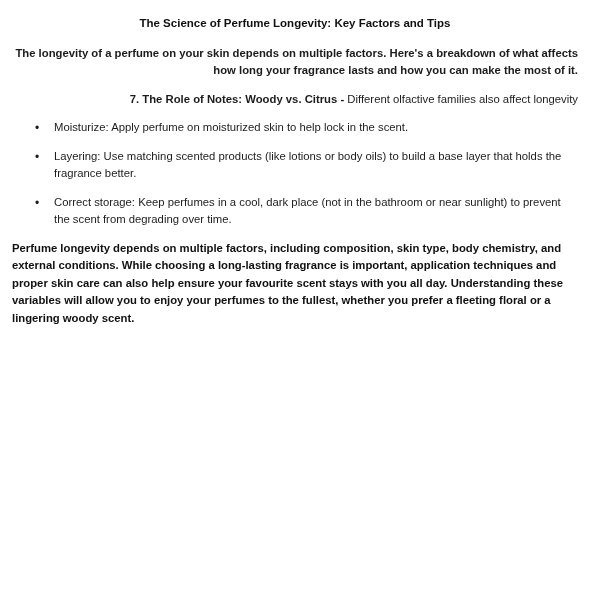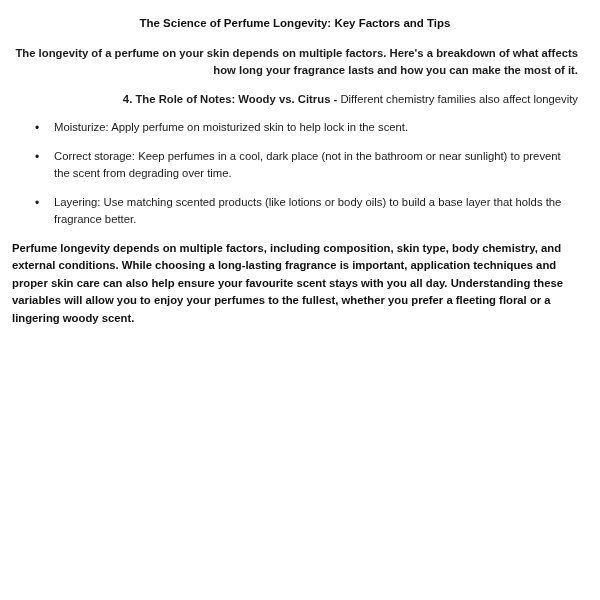--- a/index.html
+++ b/index.html
@@ -72,28 +72,28 @@
 </head>
 <body>
 
 <div class="page">
 
   <div class="doc-title">The Science of Perfume Longevity: Key Factors and Tips</div>
 
   <p class="para bold-all">The longevity of a perfume on your skin depends on multiple factors. Here's a breakdown of what affects how long your fragrance lasts and how you can make the most of it.</p>
 
 
-  <p class="para"><span class="lead">4. The Role of Notes: Woody vs. Citrus - </span><span>Different chemistry families also affect longevity</span></p>
+  <p class="para"><span class="lead">7. The Role of Notes: Woody vs. Citrus - </span><span>Different olfactive families also affect longevity</span></p>
 
 
 
 
 
 
   <ul class="tips">
     <li>Moisturize: Apply perfume on moisturized skin to help lock in the scent.</li>
+    <li>Layering: Use matching scented products (like lotions or body oils) to build a base layer that holds the fragrance better.</li>
     <li>Correct storage: Keep perfumes in a cool, dark place (not in the bathroom or near sunlight) to prevent the scent from degrading over time.</li>
-    <li>Layering: Use matching scented products (like lotions or body oils) to build a base layer that holds the fragrance better.</li>
   </ul>
 
   <p class="closing">Perfume longevity depends on multiple factors, including composition, skin type, body chemistry, and external conditions. While choosing a long-lasting fragrance is important, application techniques and proper skin care can also help ensure your favourite scent stays with you all day. Understanding these variables will allow you to enjoy your perfumes to the fullest, whether you prefer a fleeting floral or a lingering woody scent.</p>
 
 </div>
 
 </body></html>

